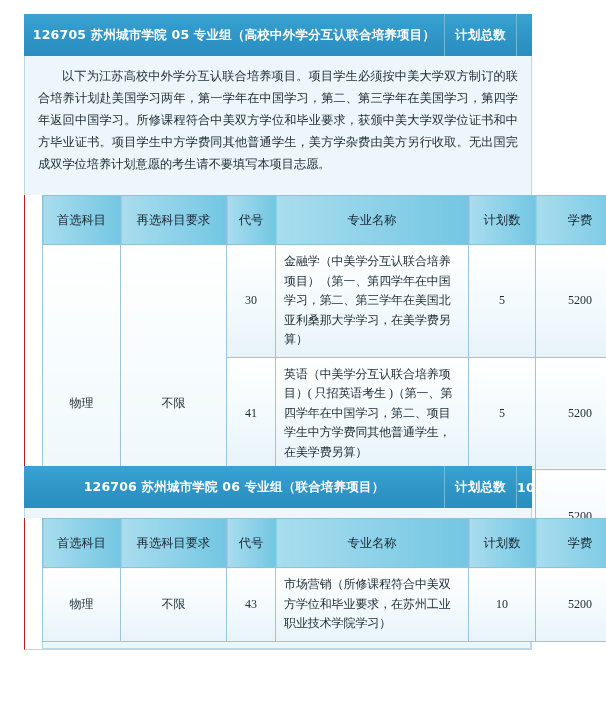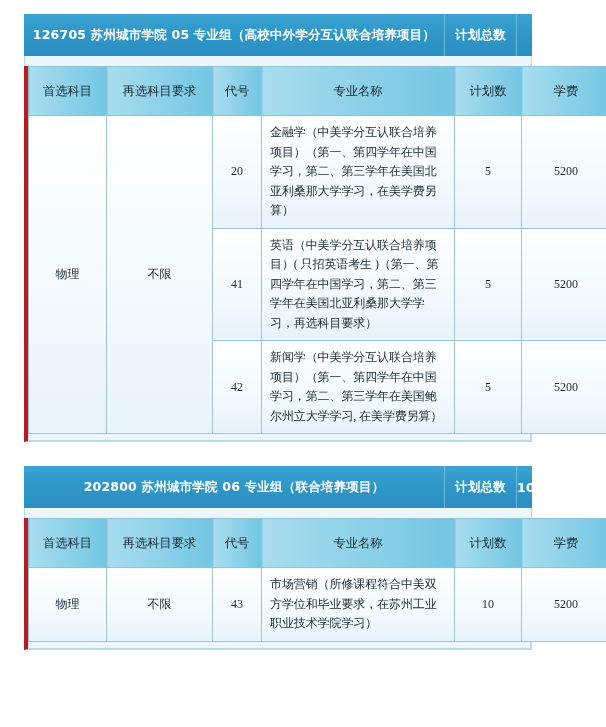--- a/index.html
+++ b/index.html
@@ -129,23 +129,24 @@
   }
   
   col.c-first  { width: 78px;  }
   col.c-second { width: 106px; }
   col.c-code   { width: 49px;  }
   col.c-major  { width: 193px; }
   col.c-plan   { width: 67px;  }
   col.c-fee    { width: 89px;  }
 
   .outer-frame {
-    border-left: 4px solid #b91c1c;
+    border-left: 1px solid #b91c1c;
     border-right: 1px solid #bcd9e8;
     border-bottom: 1px solid #bcd9e8;
+    padding-left: 17px;
   }
   .tbl-wrap {
     background: #ffffff;
   }
   .bottom-pad {
     height: 6px;
     background: #ecf6fb;
     border-left: 1px solid #bcd9e8;
     border-right: 1px solid #bcd9e8;
     border-bottom: 1px solid #bcd9e8;
@@ -156,20 +157,21 @@
 
 <div class="page">
 
   <div class="group group-1">
 
     <div class="title-bar">
       <div class="tb-name">126705  苏州城市学院 05 专业组（高校中外学分互认联合培养项目）</div>
       <div class="tb-label">计划总数</div>
     </div>
 
+    <div class="desc">以下为江苏高校中外学分互认联合培养项目。项目学生必须按中美大学双方制订的联合培养计划赴美国学习两年，第一学年在中国学习，第二、第三学年在美国学习，第四学年返回中国学习。所修课程符合中美双方学位和毕业要求，获颁中美大学双学位证书和中方毕业证书。项目学生中方学费同其他普通学生，美方学杂费由美方另行收取。无出国完成双学位培养计划意愿的考生请不要填写本项目志愿。</div>
     <div class="desc-spacer"></div>
 
     <div class="tbl-wrap outer-frame">
       <table class="plan">
         <colgroup>
           <col class="c-first">
             <col class="c-second">
             <col class="c-code">
           <col class="c-major">
             <col class="c-plan">
@@ -182,47 +184,47 @@
             <th>代号</th>
             <th>专业名称</th>
             <th>计划数</th>
             <th>学费</th>
           </tr>
         </thead>
         <tbody>
           <tr>
             <td rowspan="3">物理</td>
             <td rowspan="3">不限</td>
-            <td>20</td>
+            <td>30</td>
             <td class="major">金融学（中美学分互认联合培养项目）（第一、第四学年在中国学习，第二、第三学年在美国北亚利桑那大学学习，在美学费另算）</td>
             <td>5</td>
             <td>5200</td>
           </tr>
           <tr>
             <td>41</td>
-            <td class="major">英语（中美学分互认联合培养项目）( 只招英语考生 )（第一、第四学年在中国学习，第二、第三学年在美国北亚利桑那大学学习，再选科目要求）</td>
+            <td class="major">英语（中美学分互认联合培养项目）( 只招英语考生 )（第一、第四学年在中国学习，第二、项目学生中方学费同其他普通学生，在美学费另算）</td>
             <td>5</td>
             <td>5200</td>
           </tr>
           <tr>
             <td>42</td>
             <td class="major">新闻学（中美学分互认联合培养项目）（第一、第四学年在中国学习，第二、第三学年在美国鲍尔州立大学学习, 在美学费另算）</td>
             <td>5</td>
             <td>5200</td>
           </tr>
         </tbody>
       </table>
       <div class="bottom-pad"></div>
     </div>
   </div>
 
   <div class="group group-2">
 
     <div class="title-bar">
-      <div class="tb-name">202800  苏州城市学院 06 专业组（联合培养项目）</div>
+      <div class="tb-name">126706  苏州城市学院 06 专业组（联合培养项目）</div>
       <div class="tb-label">计划总数</div>
       <div class="tb-total">10</div>
     </div>
 
     <div class="desc-spacer"></div>
 
     <div class="tbl-wrap outer-frame">
       <table class="plan">
         <colgroup>
           <col class="c-first">

